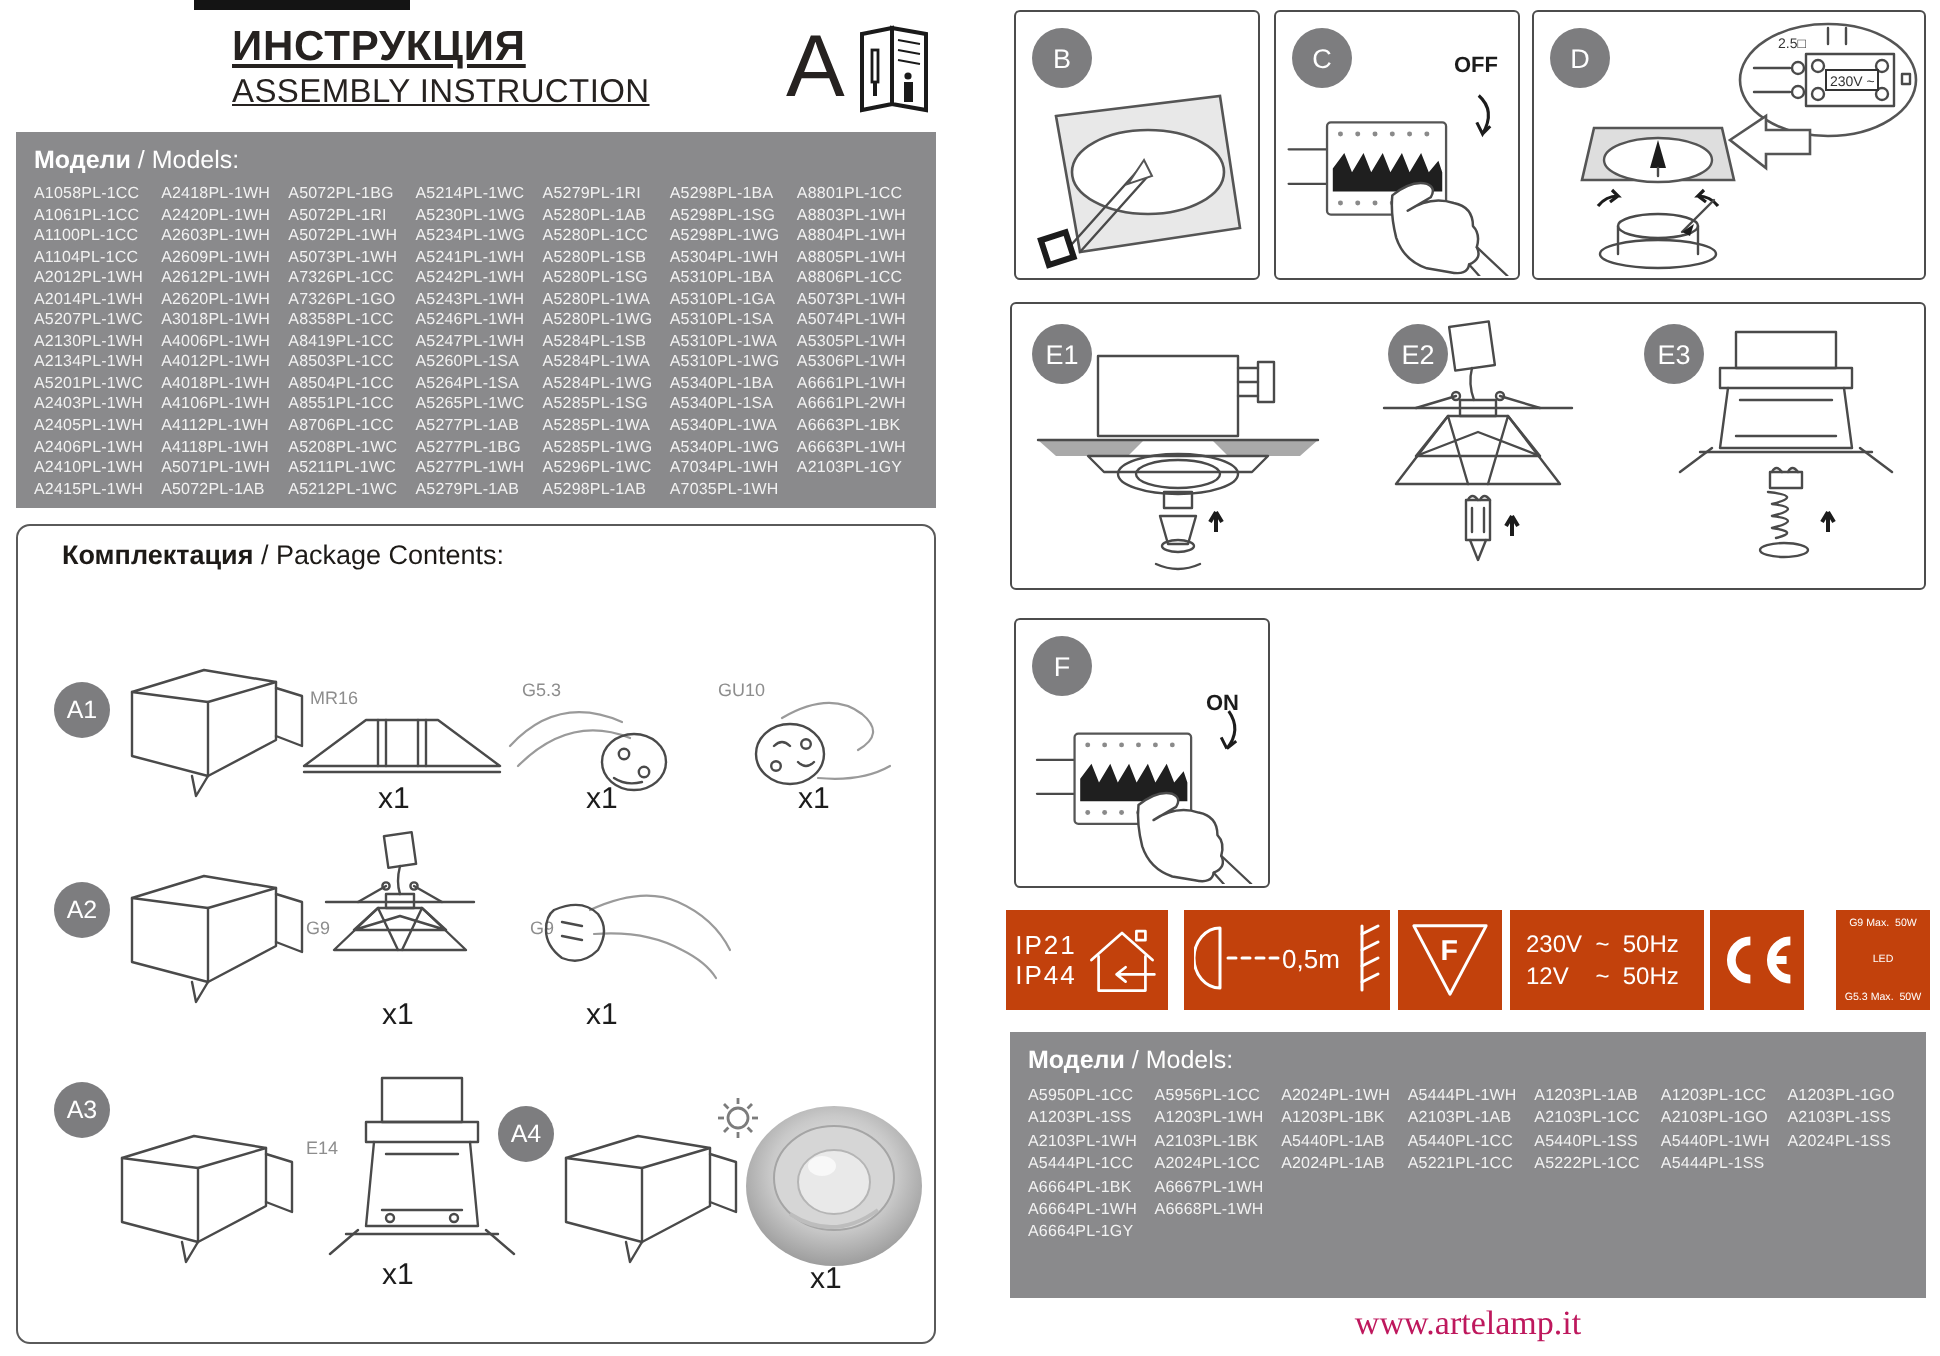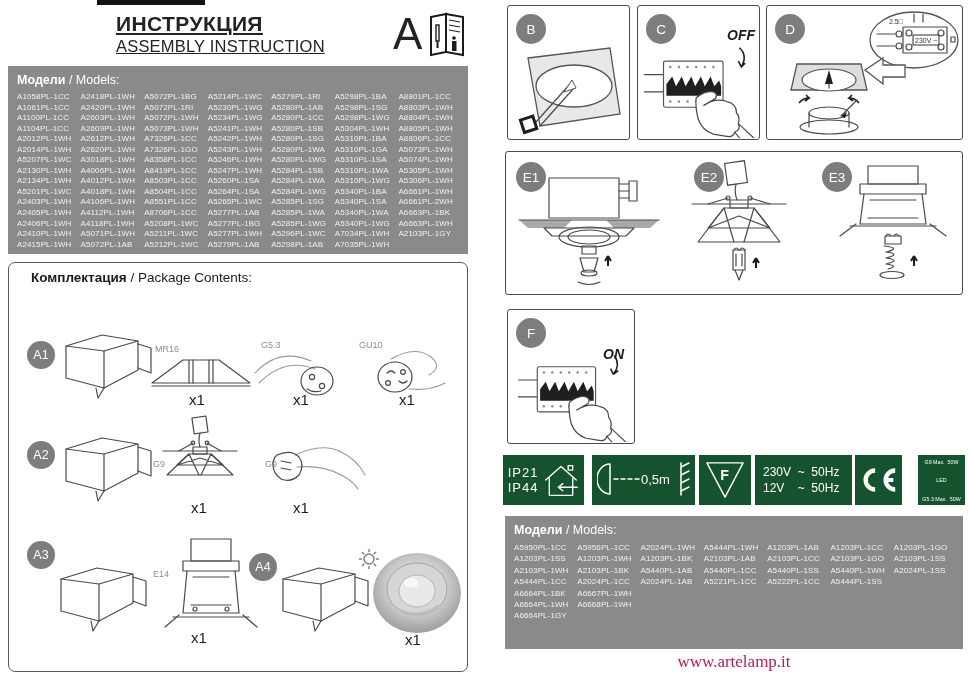--- a/index.html
+++ b/index.html
@@ -42,24 +42,24 @@
   .lngrey{stroke:#9a9a9a;fill:none;stroke-width:1.1;stroke-linejoin:round;stroke-linecap:round;}
 
   
   .panel{border:1.2px solid #4c4c4c;border-radius:3px;background:#fff;box-sizing:border-box;}
   .panel-b{left:507px;top:5px;width:123px;height:135px;}
   .panel-c{left:637px;top:5px;width:123px;height:135px;}
   .panel-d{left:766px;top:5px;width:197px;height:135px;}
   .panel-e{left:505px;top:151px;width:458px;height:144px;}
   .panel-f{left:507px;top:309px;width:128px;height:135px;}
   .step-badge{position:absolute;left:8px;top:8px;}
-  .switch-label{position:absolute;font-size:14px;font-weight:bold;color:#1c1c1c;font-style:italic;}
+  .switch-label{position:absolute;font-size:11px;font-weight:bold;color:#1c1c1c;}
 
   
-  .spec-box{position:absolute;top:455px;height:50px;background:#14532d;color:#fff;
+  .spec-box{position:absolute;top:455px;height:50px;background:#c2410c;color:#fff;
             display:flex;align-items:center;justify-content:center;box-sizing:border-box;}
   .spec-ip{left:503px;width:81px;gap:5px;}
   .spec-ip .iplines{font-size:13px;line-height:15px;letter-spacing:1px;}
   .spec-dist{left:592px;width:103px;}
   .spec-f{left:699px;width:52px;}
   .spec-volt{left:755px;width:97px;flex-direction:column;align-items:flex-start;padding-left:8px;justify-content:center;}
   .spec-volt div{font-size:12px;line-height:16px;white-space:pre;}
   .spec-ce{left:855px;width:47px;}
   .spec-lamps{left:918px;width:47px;flex-direction:column;justify-content:center;gap:1px;}
   .lamp-lines{font-size:5.3px;line-height:6.2px;text-align:center;white-space:pre;}

